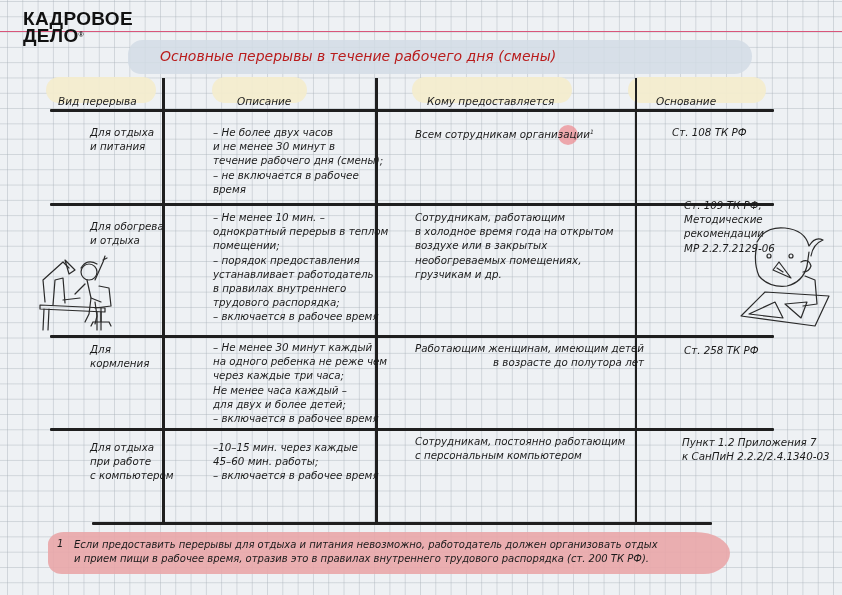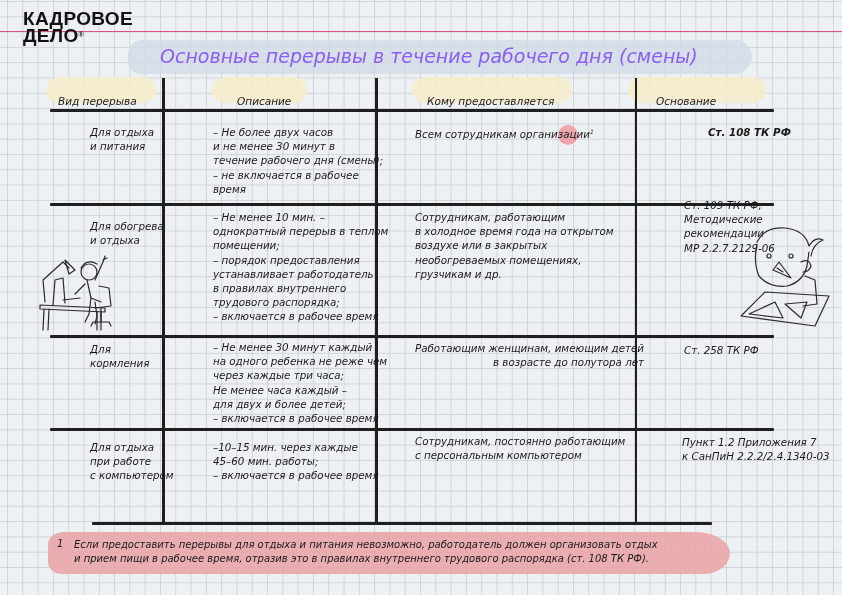--- a/index.html
+++ b/index.html
@@ -21,21 +21,21 @@
     font-size: 19px; line-height: 17px; letter-spacing: 0.3px; color: #111;
   }
   .logo sup { font-size: 7px; vertical-align: top; position: relative; top: -1px; }
   .title-wash {
     position: absolute; left: 128px; top: 40px; width: 624px; height: 34px;
     background: #d2dce5; border-radius: 18px 20px 22px 16px; opacity: 0.85;
   }
   .title {
     position: absolute; left: 160px; top: 44px; width: 540px;
     font-family: "DejaVu Sans", sans-serif; font-style: italic;
-    font-size: 19px; line-height: 24px; color: #8b5cf6; white-space: nowrap;
+    font-size: 14px; line-height: 24px; color: #b91c1c; white-space: nowrap;
   }
   .hdr-wash { position: absolute; height: 26px; background: #f3ecce; border-radius: 14px; opacity: 0.95; }
   .hdr {
     position: absolute; top: 82px; font-style: italic; font-size: 10.5px; line-height: 14px;
     color: #1b1b1b; white-space: nowrap; margin-top: 12px;
   }
   .hline { position: absolute; height: 2.5px; background: #1f1f1f; border-radius: 1px; }
   .vline { position: absolute; width: 2.5px; background: #1f1f1f; }
   .cell {
     position: absolute; font-style: italic; font-size: 10.3px; line-height: 14.2px;
@@ -93,21 +93,21 @@
 
 <div class="cell" style="left:58px;top:125px;">Для отдыха
 и питания</div>
 <div class="cell" style="left:181px;top:125px;">– Не более двух часов
 и не менее 30 минут в
 течение рабочего дня (смены);
 – не включается в рабочее
 время</div>
 <div class="dot"></div>
 <div class="cell footnote-mark" style="left:383px;top:125px;position:absolute;"><span>Всем сотрудникам организации</span><sup>1</sup></div>
-<div class="cell" style="left:676px;top:125px;font-weight:bold;">Ст. 108 ТК РФ</div>
+<div class="cell" style="left:640px;top:125px;">Ст. 108 ТК РФ</div>
 
 <div class="cell" style="left:58px;top:219px;">Для обогрева
 и отдыха</div>
 <div class="cell" style="left:181px;top:210px;">– Не менее 10 мин. –
 однократный перерыв в теплом
 помещении;
 – порядок предоставления
 устанавливает работодатель
 в правилах внутреннего
 трудового распорядка;
@@ -172,13 +172,13 @@
   <path d="M66 40 Q74 36 76 44 Q74 50 68 50"></path>
   <path d="M70 54 L80 58 L82 82 L68 84"></path>
   <path d="M6 94 L30 70 L94 74 L80 104 Z"></path>
   <path d="M14 92 L40 80 L48 96 Z"></path>
   <path d="M50 82 L72 80 L66 96 Z"></path>
 </svg>
 
 <div class="foot-wash"></div>
 <div class="foot-num">1</div>
 <div class="foot-text">Если предоставить перерывы для отдыха и питания невозможно, работодатель должен организовать отдых
-и прием пищи в рабочее время, отразив это в правилах внутреннего трудового распорядка (ст. 108 ТК РФ).</div>
+и прием пищи в рабочее время, отразив это в правилах внутреннего трудового распорядка (ст. 200 ТК РФ).</div>
 
 </body></html>

